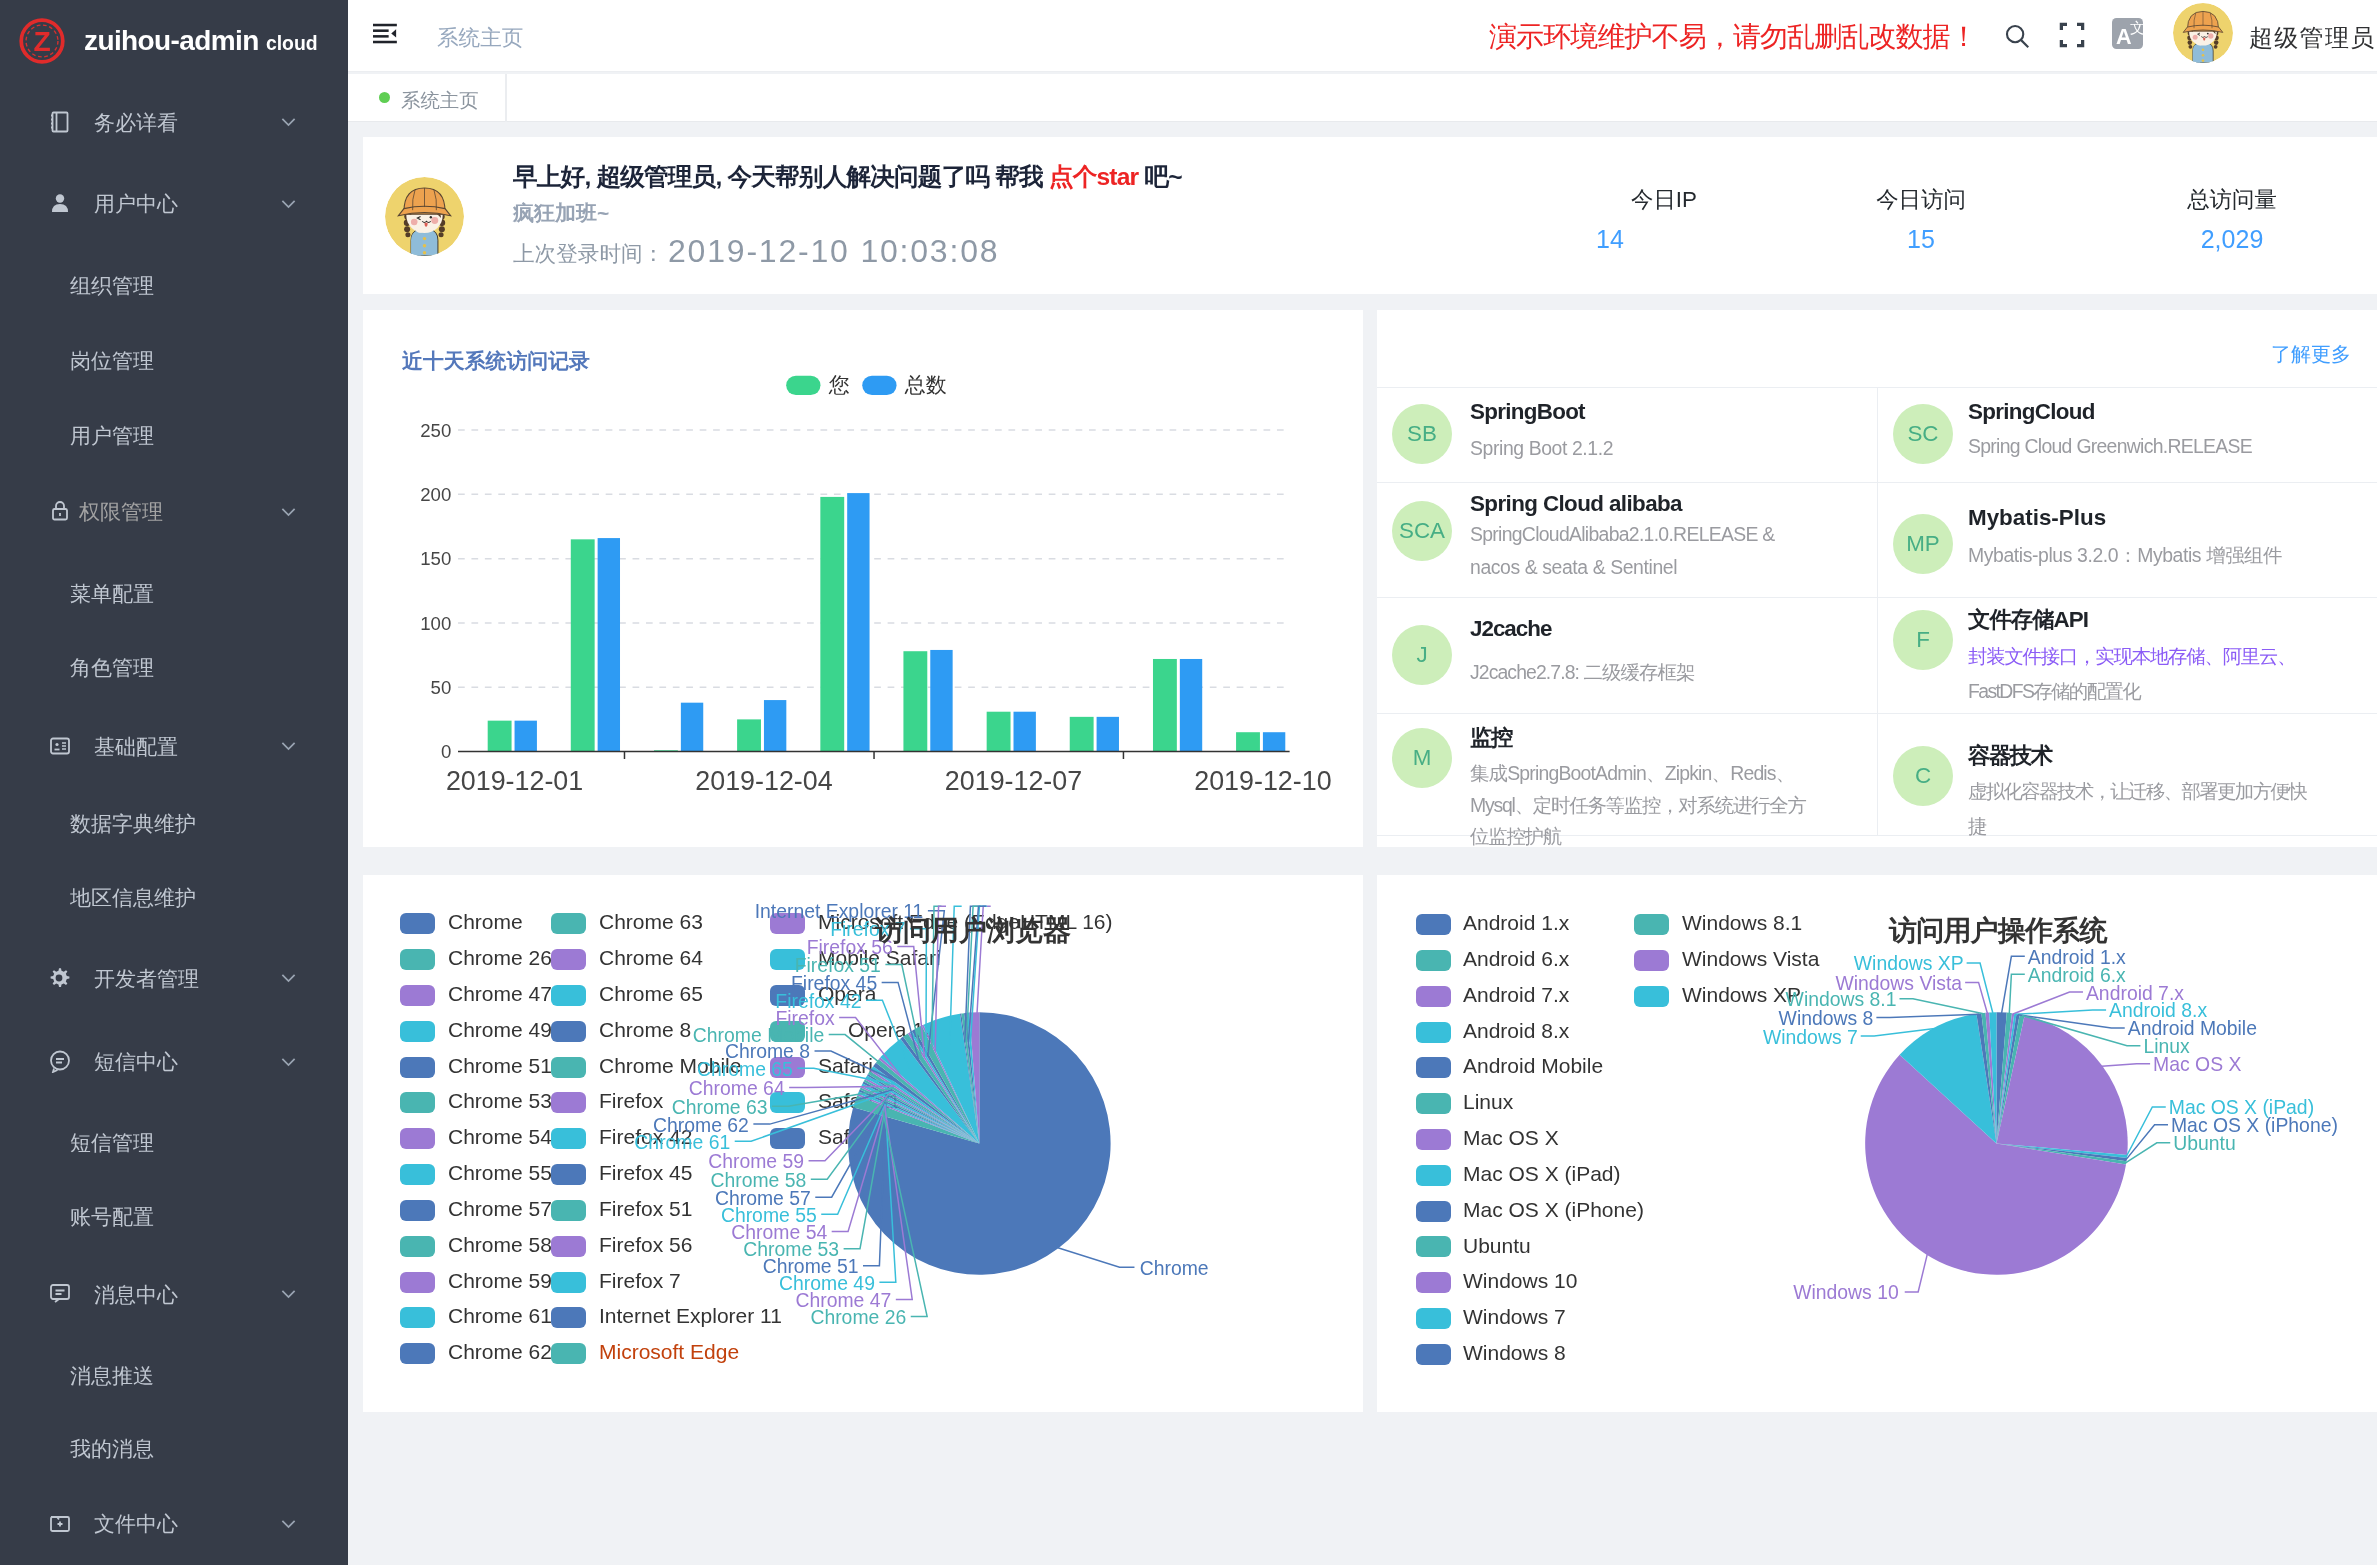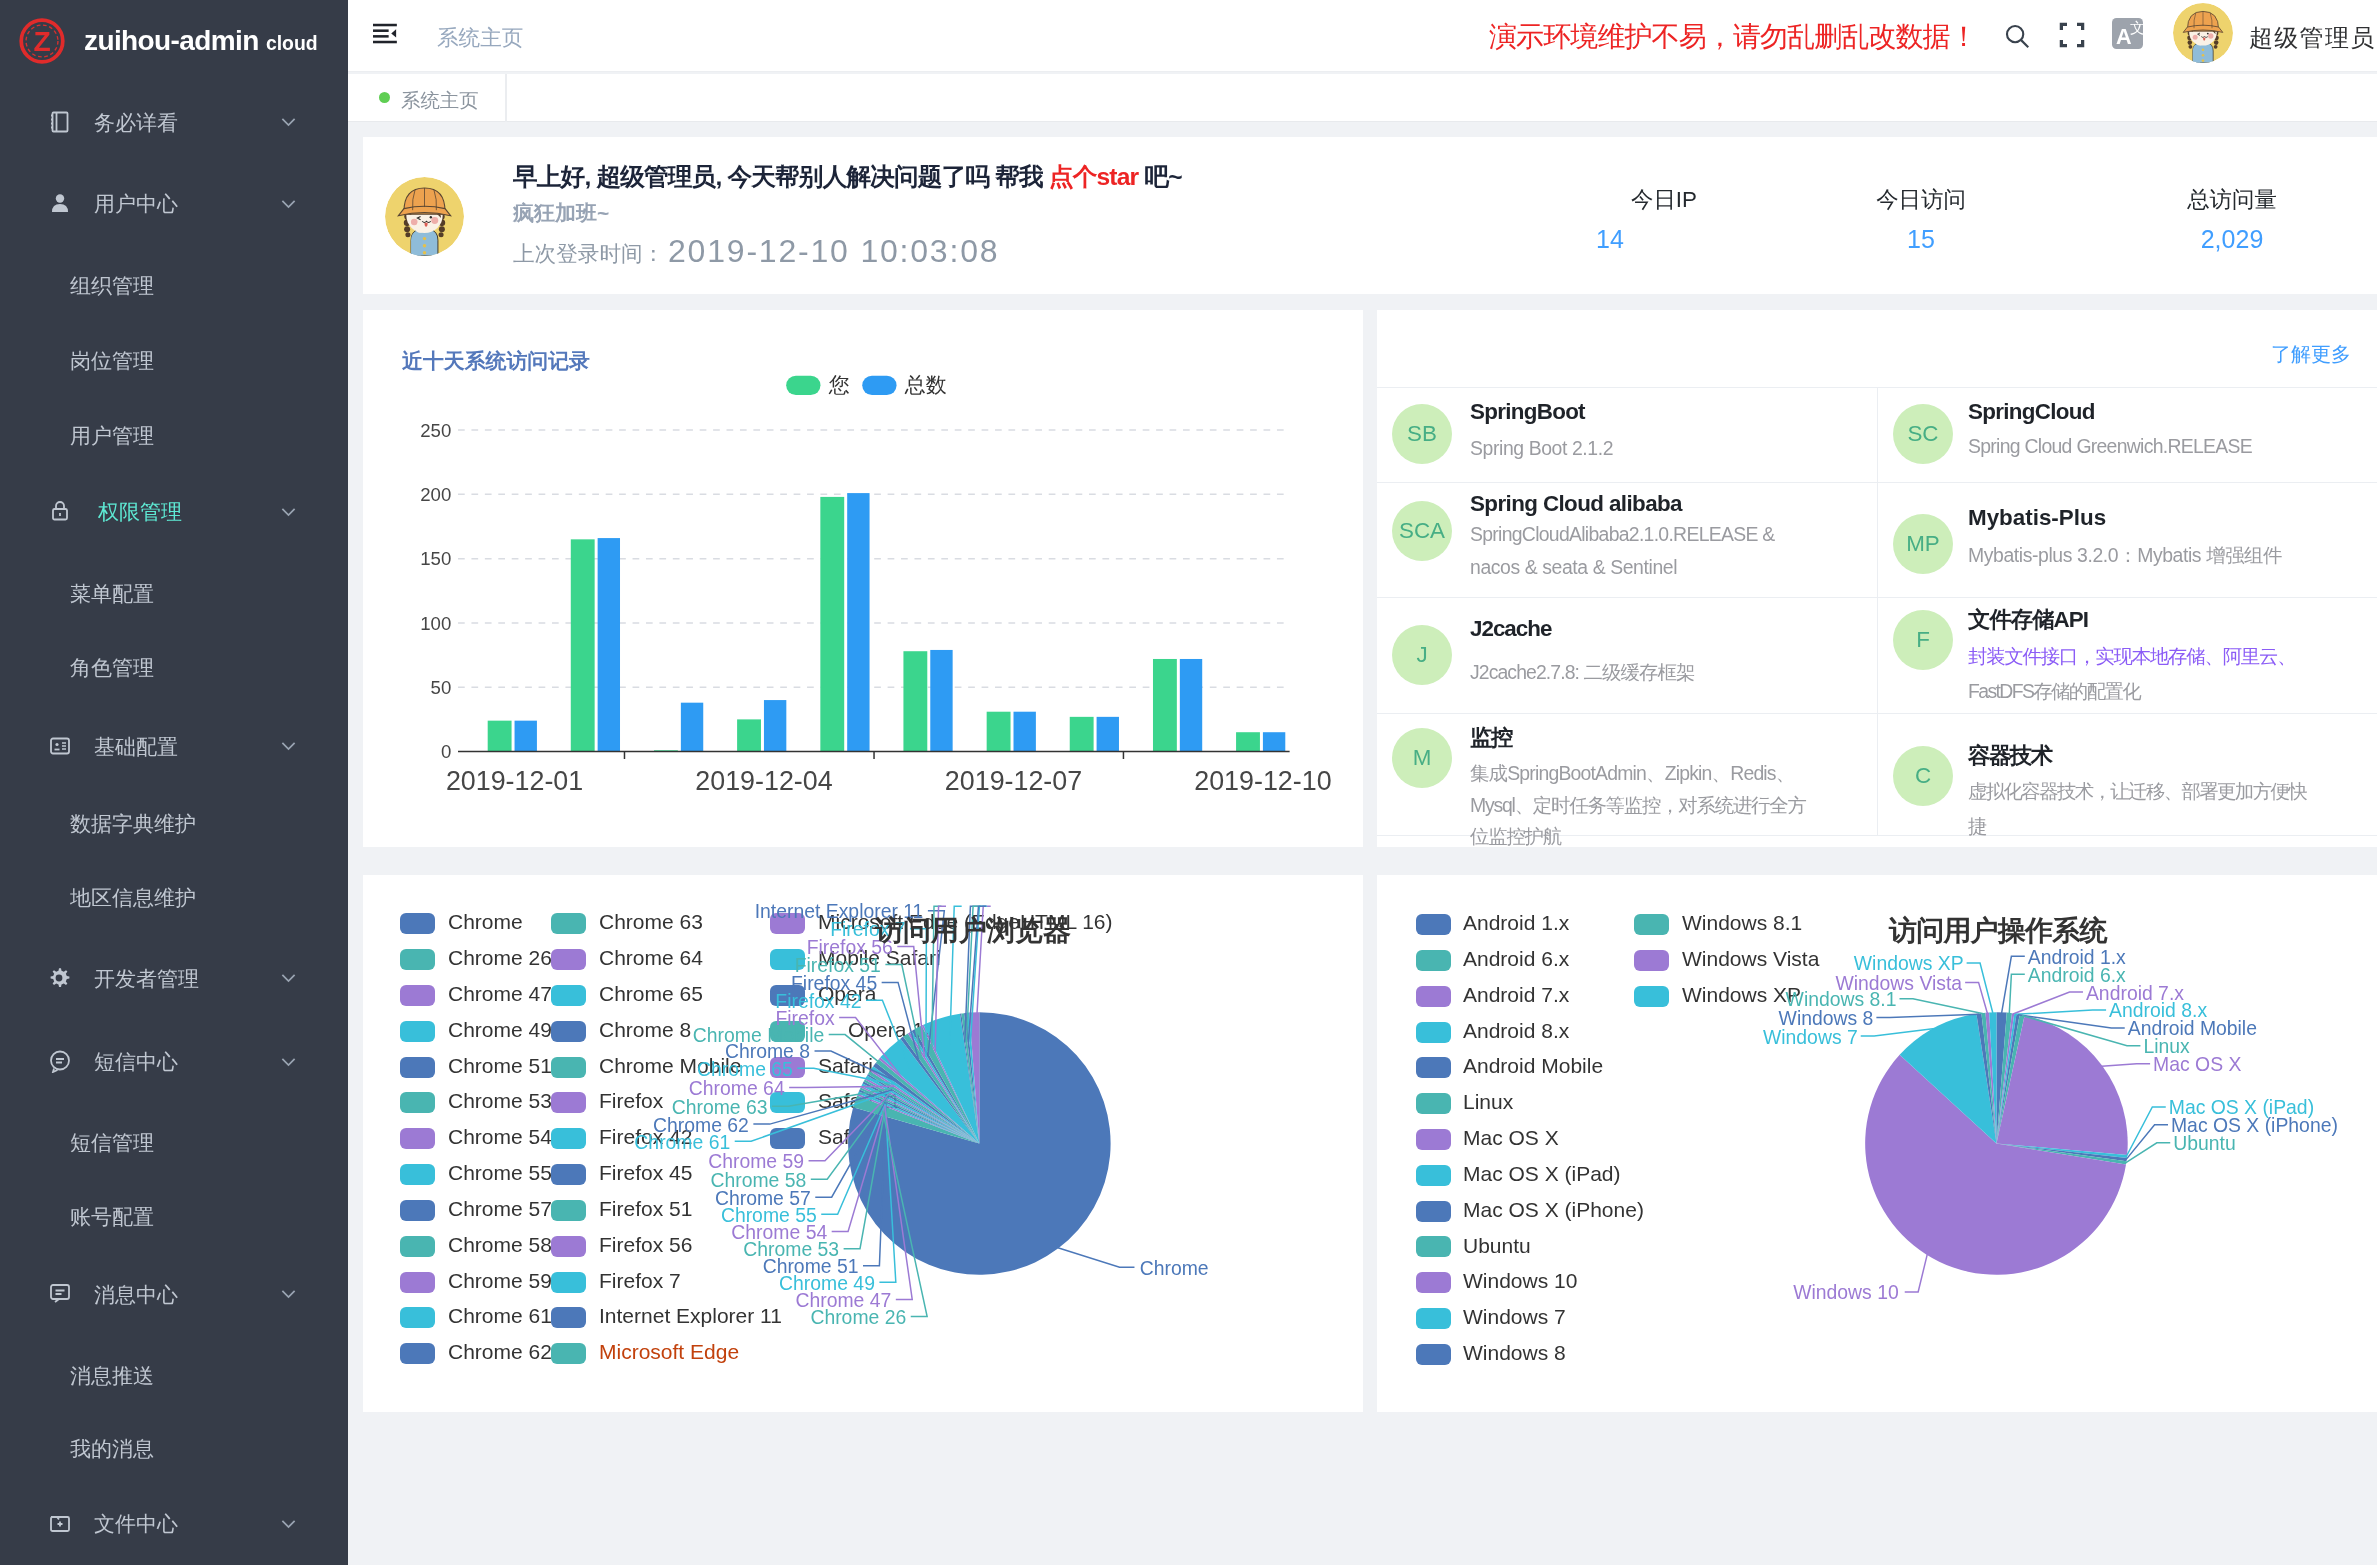--- a/index.html
+++ b/index.html
@@ -28,21 +28,21 @@
       <path d="M5 9 l7 7 7-7" fill="none" stroke="#9aa4b2" stroke-width="2"></path>
     </svg>
     <div style="position:absolute;left:70px;top:272px;font-size:21px;color:#c0c7d1;white-space:nowrap">组织管理</div>
     <div style="position:absolute;left:70px;top:347px;font-size:21px;color:#c0c7d1;white-space:nowrap">岗位管理</div>
     <div style="position:absolute;left:70px;top:422px;font-size:21px;color:#c0c7d1;white-space:nowrap">用户管理</div>
     <svg style="position:absolute;left:48px;top:499px" width="24" height="24" viewBox="0 0 24 24">
       <rect x="5" y="10" width="14" height="10.5" rx="1.5" fill="none" stroke="#c0c7d1" stroke-width="1.8"></rect>
       <path d="M8 10 V7 a4 4 0 0 1 8 0 v3" fill="none" stroke="#c0c7d1" stroke-width="1.8"></path>
       <line x1="12" y1="14" x2="12" y2="17" stroke="#c0c7d1" stroke-width="1.8"></line>
     </svg>
-    <div style="position:absolute;left:98px;top:498px;font-size:21px;color:#5eead4;white-space:nowrap">权限管理</div>
+    <div style="position:absolute;left:79px;top:498px;font-size:21px;color:#a3a3a3;white-space:nowrap">权限管理</div>
     <svg style="position:absolute;left:278px;top:501px" width="21" height="21" viewBox="0 0 24 24">
       <path d="M5 9 l7 7 7-7" fill="none" stroke="#9aa4b2" stroke-width="2"></path>
     </svg>
     <div style="position:absolute;left:70px;top:580px;font-size:21px;color:#c0c7d1;white-space:nowrap">菜单配置</div>
     <div style="position:absolute;left:70px;top:654px;font-size:21px;color:#c0c7d1;white-space:nowrap">角色管理</div>
     <svg style="position:absolute;left:48px;top:734px" width="24" height="24" viewBox="0 0 24 24">
       <rect x="3" y="4.5" width="18" height="15" rx="2" fill="none" stroke="#c0c7d1" stroke-width="1.8"></rect>
       <circle cx="9" cy="10.5" r="1.6" fill="#c0c7d1"></circle>
       <path d="M6.5 15.5 l5 0" stroke="#c0c7d1" stroke-width="1.8"></path>
       <path d="M14 9 l4 0 M14 12 l4 0 M14 15 l4 0" stroke="#c0c7d1" stroke-width="1.6"></path>

